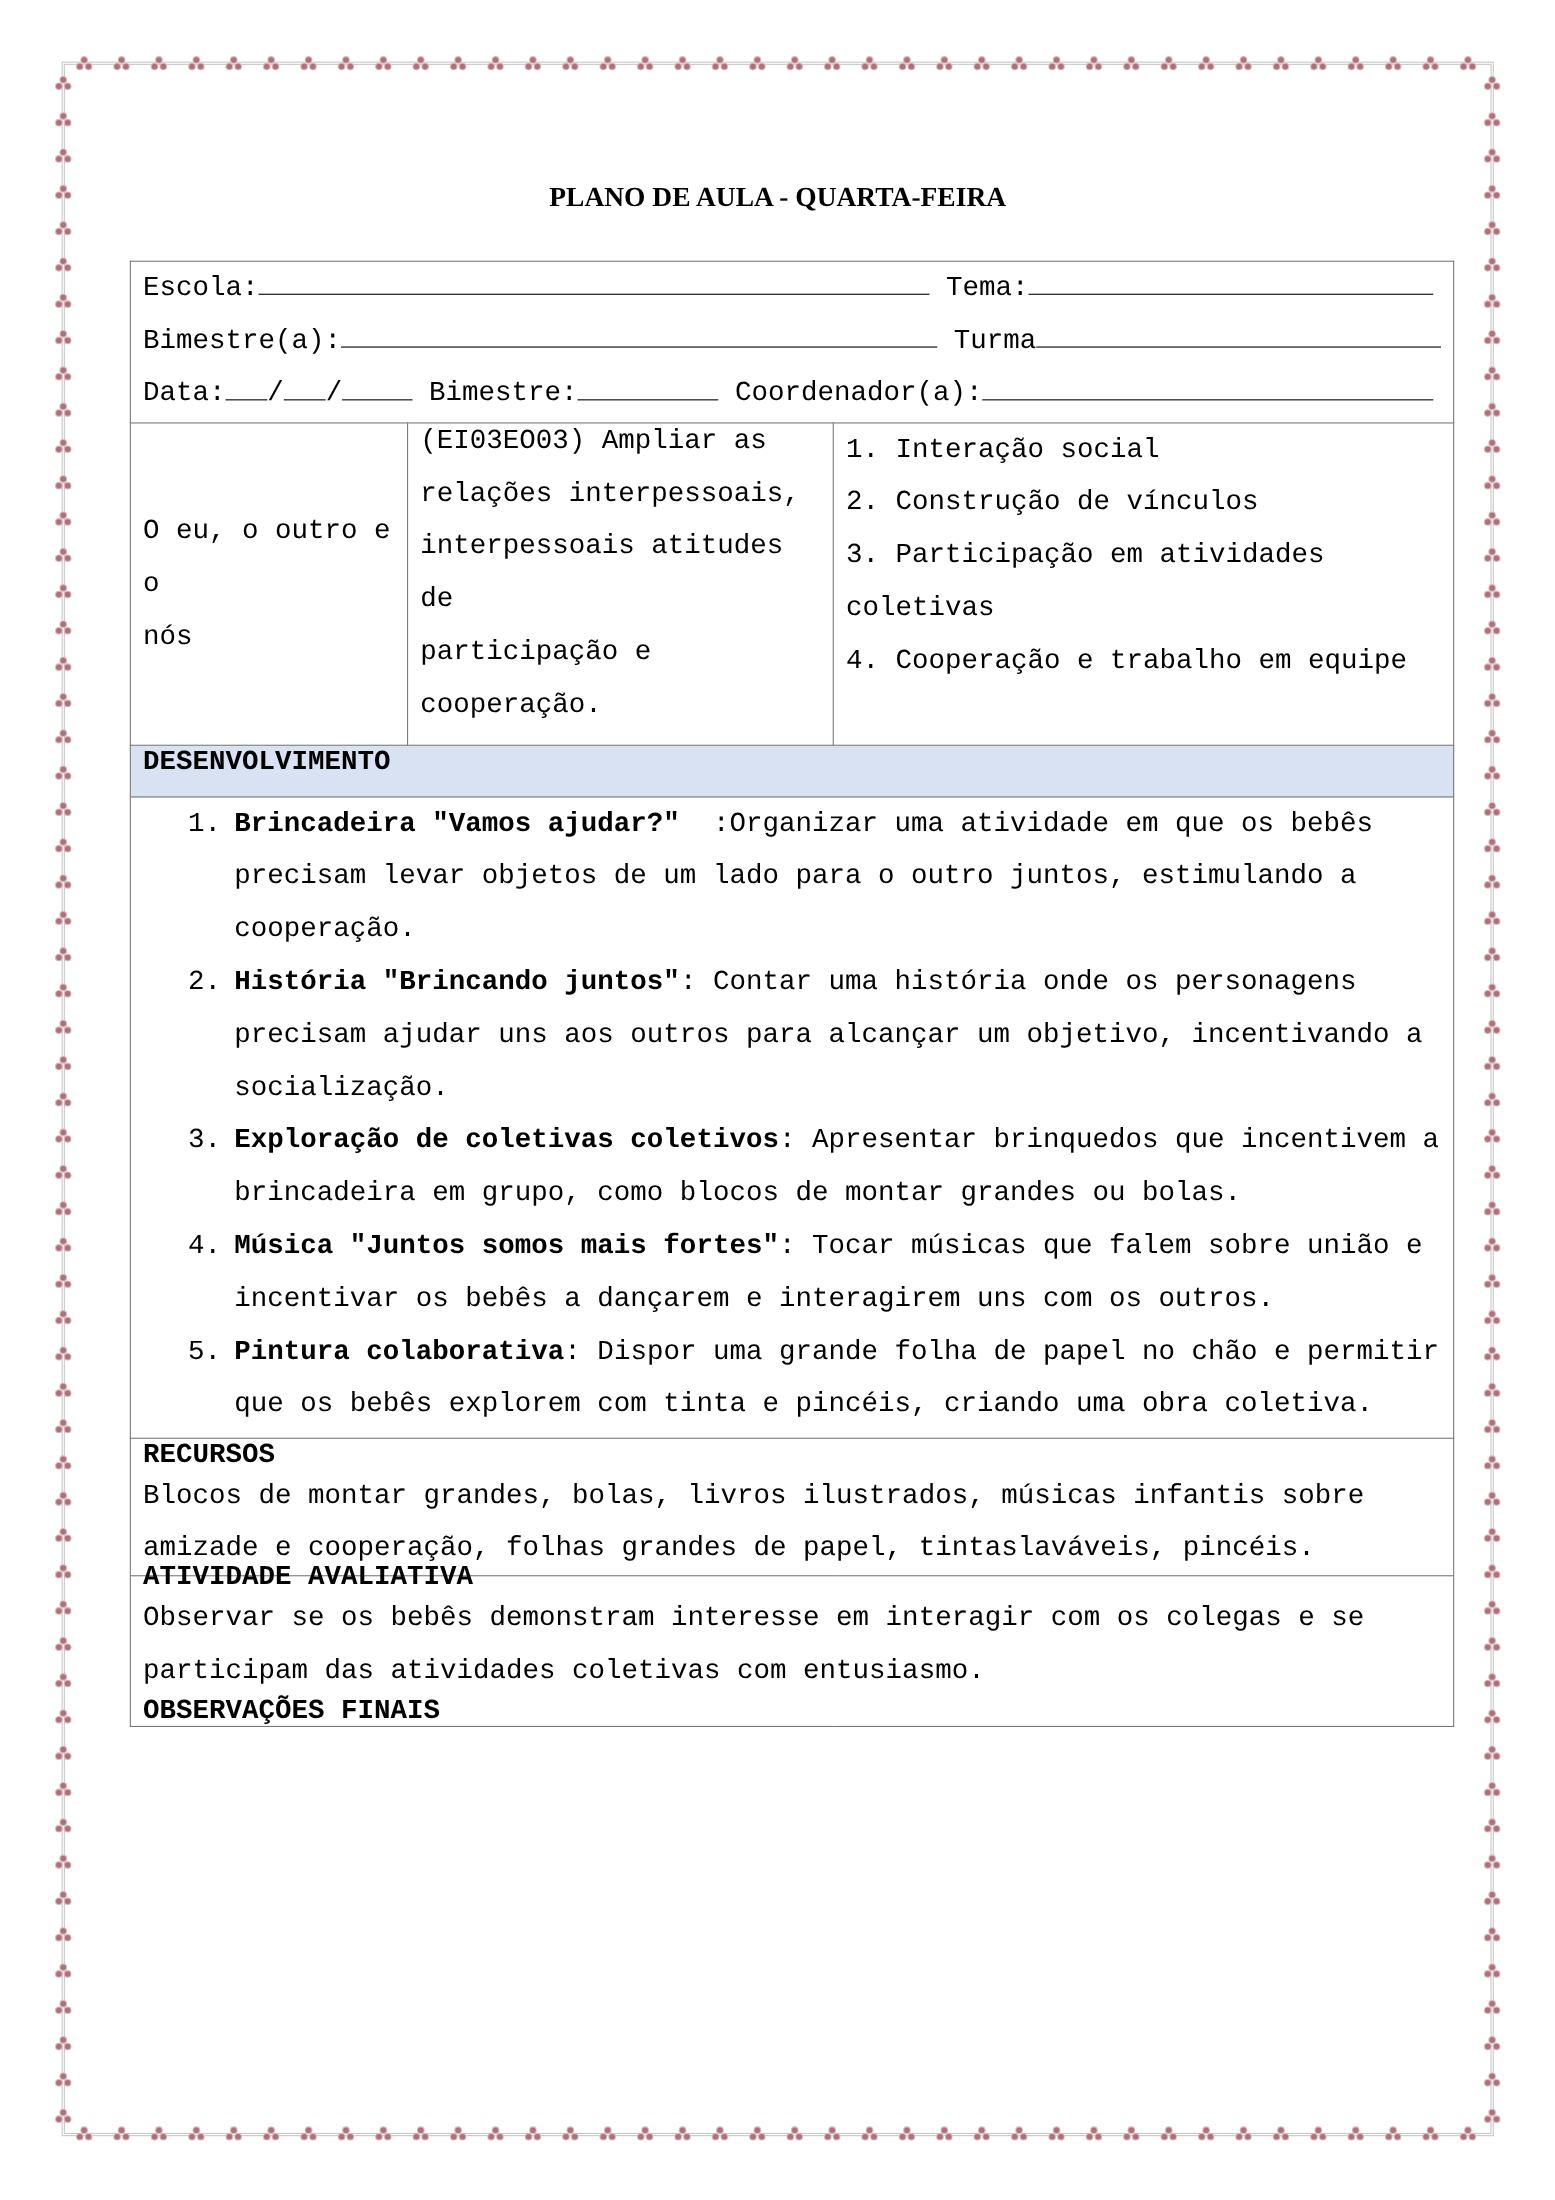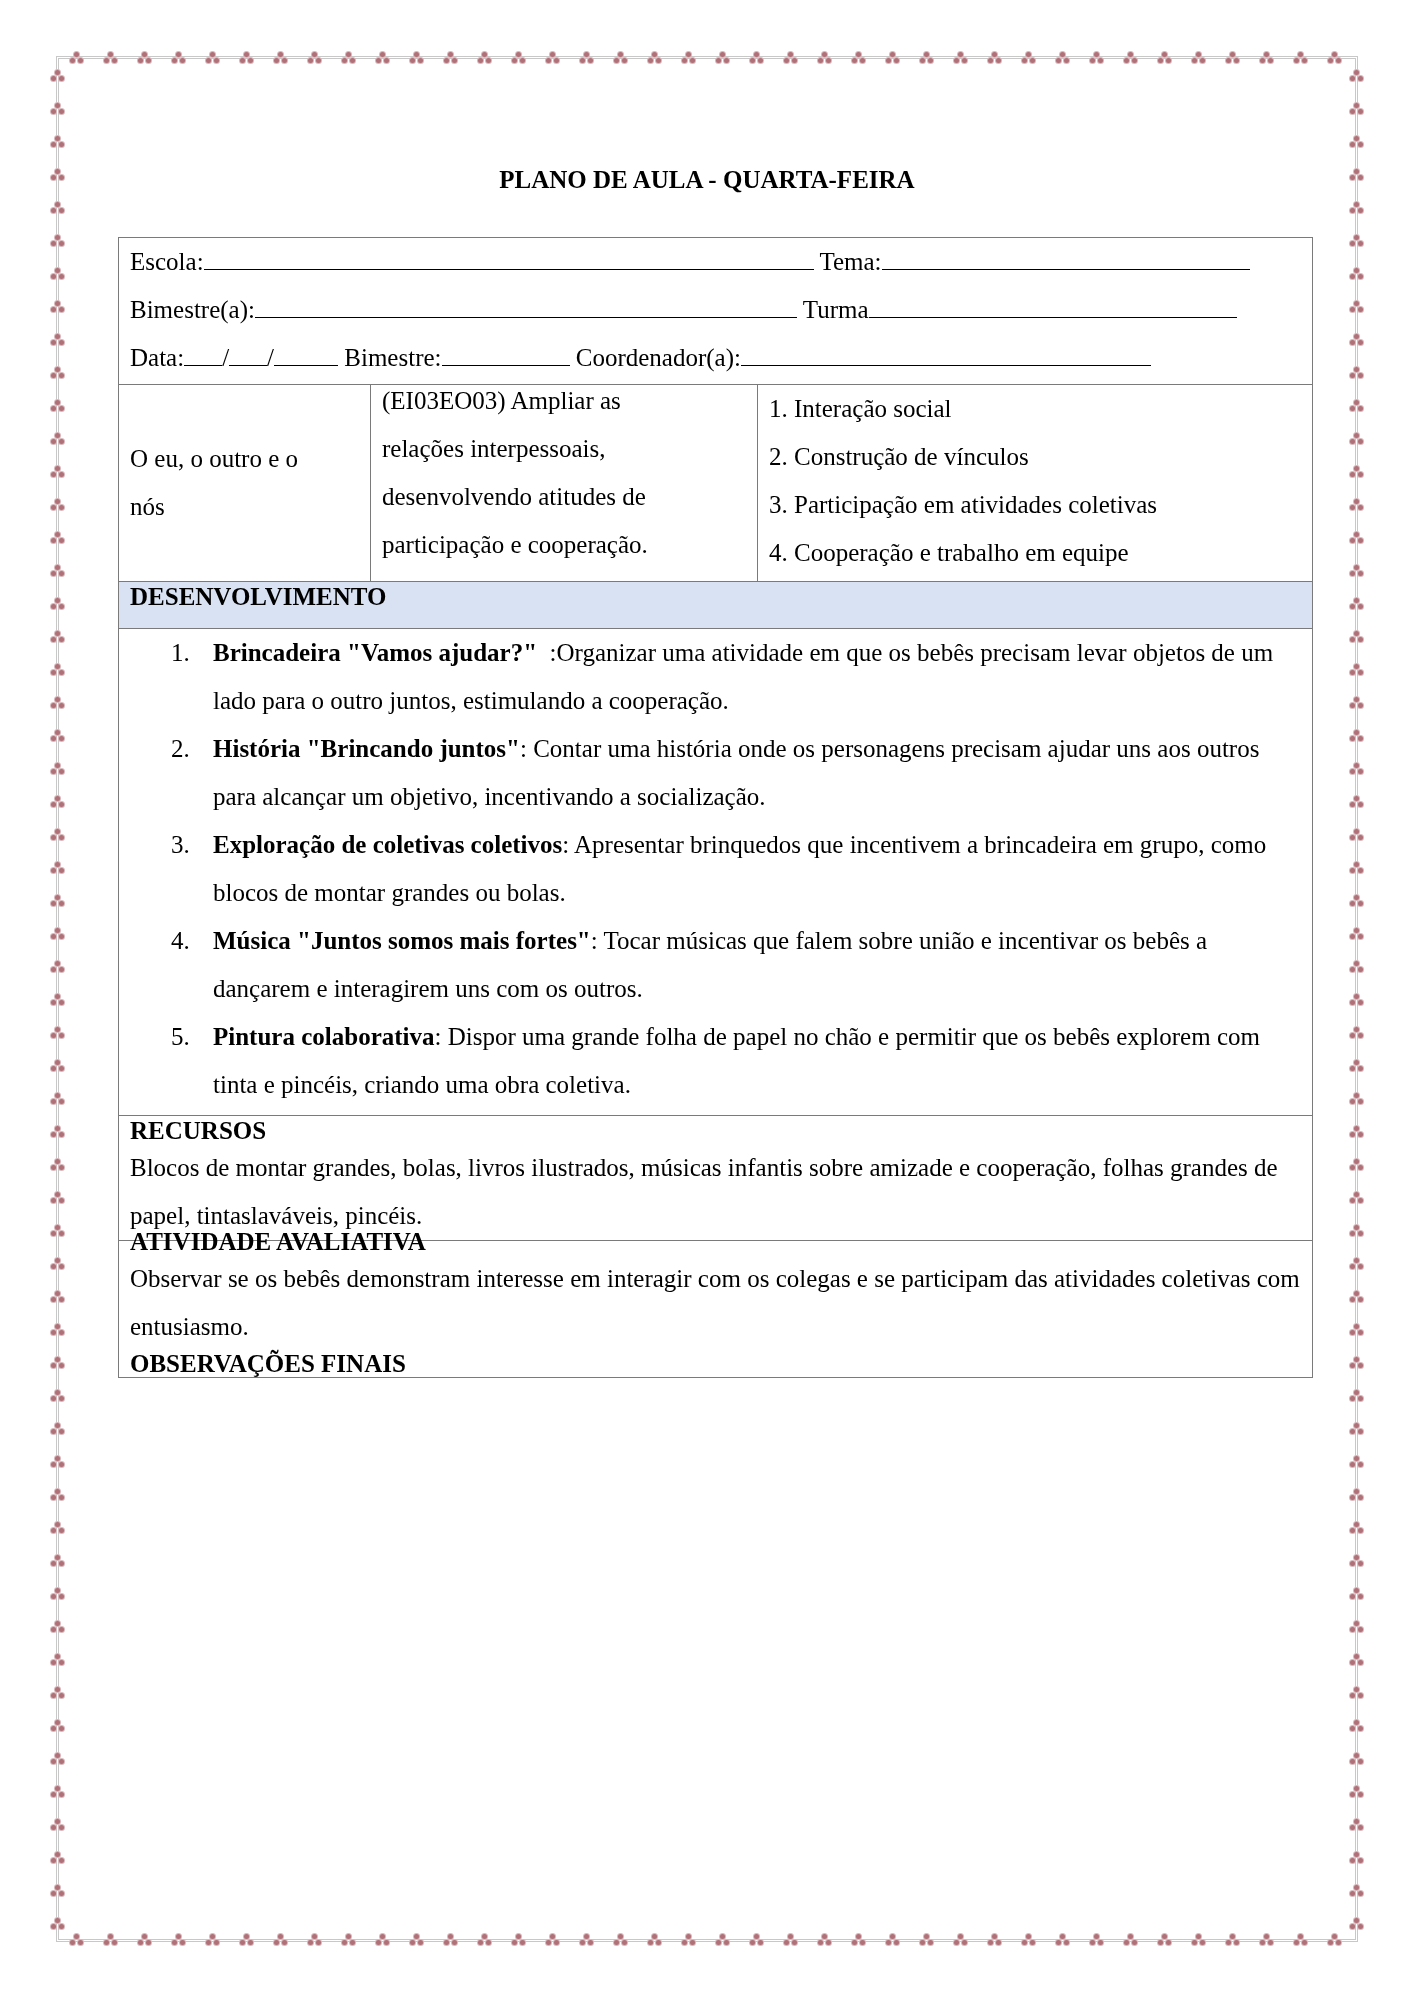--- a/index.html
+++ b/index.html
@@ -10,21 +10,21 @@
   .flower { position:absolute; width:14px; height:12px; }
   .flower i { position:absolute; width:5px; height:5px; border-radius:50%;
          background:#b07078; box-shadow:0 0 0 1px #d8b8bc; }
   .flower i:nth-child(1){ left:4px; top:0; }
   .flower i:nth-child(2){ left:0; top:6px; }
   .flower i:nth-child(3){ left:8px; top:6px; }
   .title { position:absolute; left:0; width:1414px; top:166px; text-align:center;
          font-weight:bold; font-size:25px; }
   table.plan { position:absolute; left:118px; top:237px; width:1195px;
          border-collapse:collapse; font-size:25px; line-height:48px; }
-  table.plan td { border:1.5px solid #7a7a7a; vertical-align:top; padding:0 11px; }
+  table.plan td { border:1.5px solid #7a7a7a; vertical-align:top; padding:0 11px;font-family:Liberation Mono, monospace; }
   .shade { background:#d9e2f3; }
   .b { font-weight:bold; }
   .hdr-line { white-space:nowrap; }
   .blank { display:inline-block; border-bottom:1px solid #000; height:28px; vertical-align:baseline; }
   .dev-list { list-style:none; margin:0; padding:0 0 6px 0; }
   .dev-list li { position:relative; padding-left:83px; }
   .dev-list .num { position:absolute; left:41px; }
   .sect-title { font-weight:bold; line-height:26px; }
   .sect-body { line-height:48px; }
 </style>
@@ -1013,21 +1013,21 @@
   </tr>
   <tr>
     <td style="vertical-align:middle">
       <div>O eu, o outro e o</div>
       <div>nós</div>
     </td>
     <td style="line-height:48px; padding-top:0">
       <div style="margin-top:-8px; padding-bottom:12px">
         <div>(EI03EO03) Ampliar as</div>
         <div>relações interpessoais,</div>
-        <div>desenvolvendo atitudes de</div>
+        <div>interpessoais atitudes de</div>
         <div>participação e cooperação.</div>
       </div>
     </td>
     <td>
       <div>1. Interação social</div>
       <div>2. Construção de vínculos</div>
       <div>3. Participação em atividades coletivas</div>
       <div>4. Cooperação e trabalho em equipe</div>
     </td>
   </tr>

